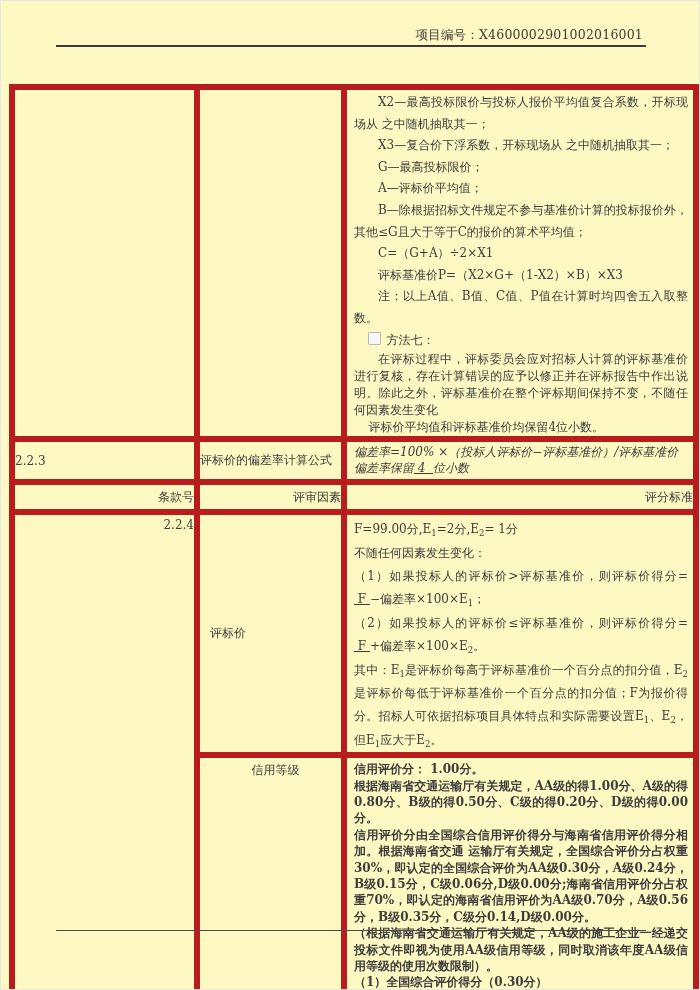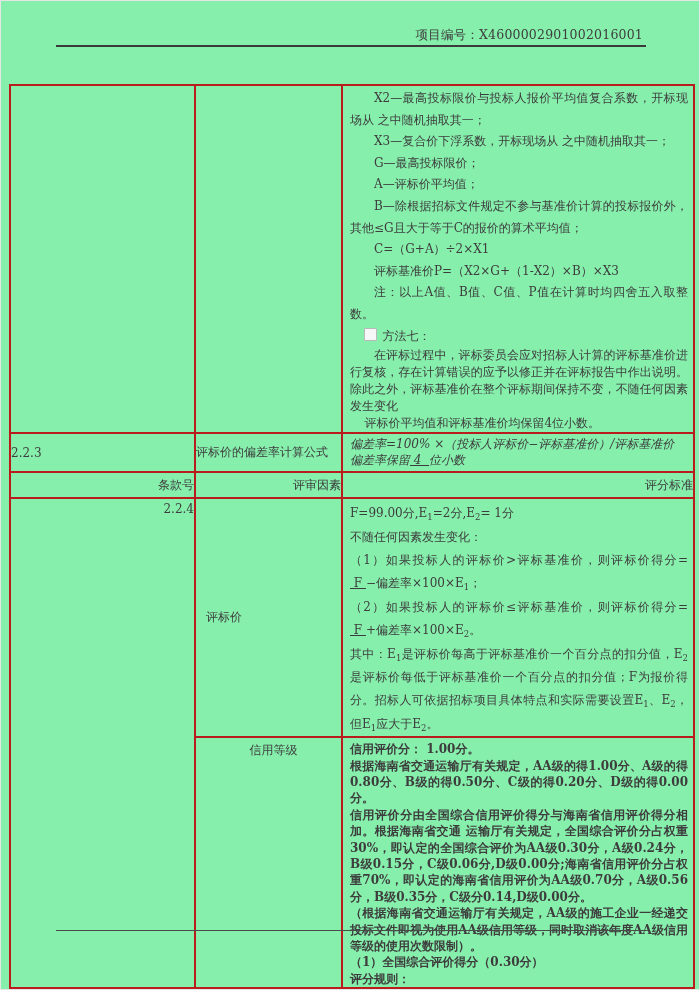--- a/index.html
+++ b/index.html
@@ -1,33 +1,33 @@
 <!DOCTYPE html>
 <html><head>
 <meta charset="utf-8">
 <style>
   html,body{margin:0;padding:0;background:#ffffff;}
   .page{
-    position:relative;width:700px;height:990px;background:#86efac;
+    position:relative;width:700px;height:990px;background:#fef9c3;
     font-family:"DejaVu Serif","Liberation Serif",serif;color:#3d3d3d;
     box-sizing:border-box;border:1px solid #e6e6e6;overflow:hidden;
   }
   
   .hdr-text{position:absolute;top:26px;right:56px;font-size:12.5px;letter-spacing:.2px;}
   .hdr-rule{position:absolute;top:44px;left:55px;width:590px;height:2px;background:#3a3a3a;}
   
   .ftr-rule{position:absolute;top:929px;left:55px;width:590px;height:1px;background:#4a4a4a;}
   .ftr-num{position:absolute;top:990px;left:0;width:100%;text-align:center;
     font-family:"DejaVu Sans","Liberation Sans",sans-serif;font-size:13.5px;color:#2e2e2e;}
   
   table.doc{
     position:absolute;left:8px;top:83px;width:684px;
     border-collapse:collapse;table-layout:fixed;font-size:12px;color:#3d3d3d;
   }
-  table.doc td{border:2px solid #b91c1c;vertical-align:top;padding:0;overflow:hidden;}
+  table.doc td{border:6px solid #b91c1c;vertical-align:top;padding:0;overflow:hidden;}
   col.c1{width:185px;} col.c2{width:147px;} col.c3{width:352px;}
   p{margin:0;}
   .u{text-decoration:underline;white-space:pre;}
   sub{font-size:8.5px;line-height:0;vertical-align:-3px;}
   
   tr.r-cont td{height:315px;}
   .cont-cell{padding:2px 5px 0 7px !important;}
   .cont-cell p{line-height:21.6px;text-align:justify;text-indent:2em;}
   .cont-cell p.tight{line-height:17px;}
   .cont-cell p.ind1{text-indent:1.2em;}

